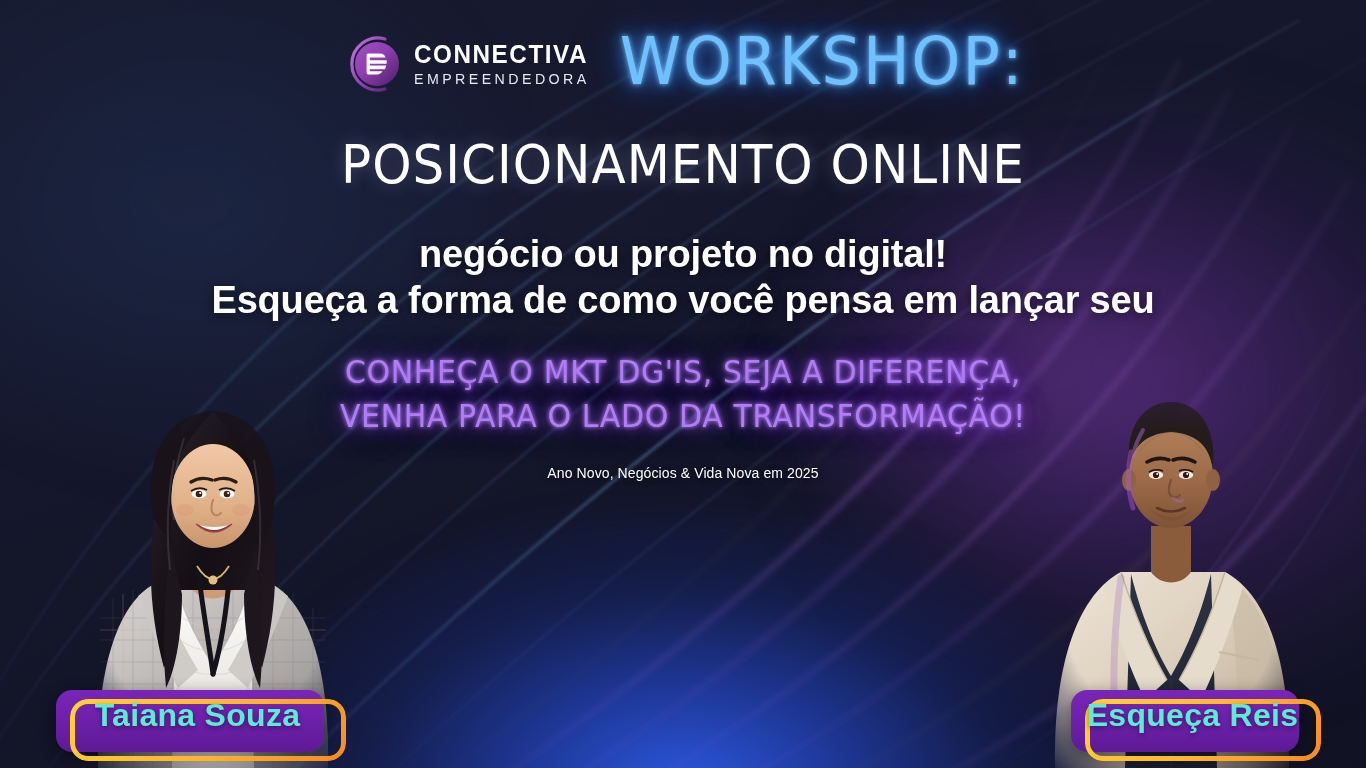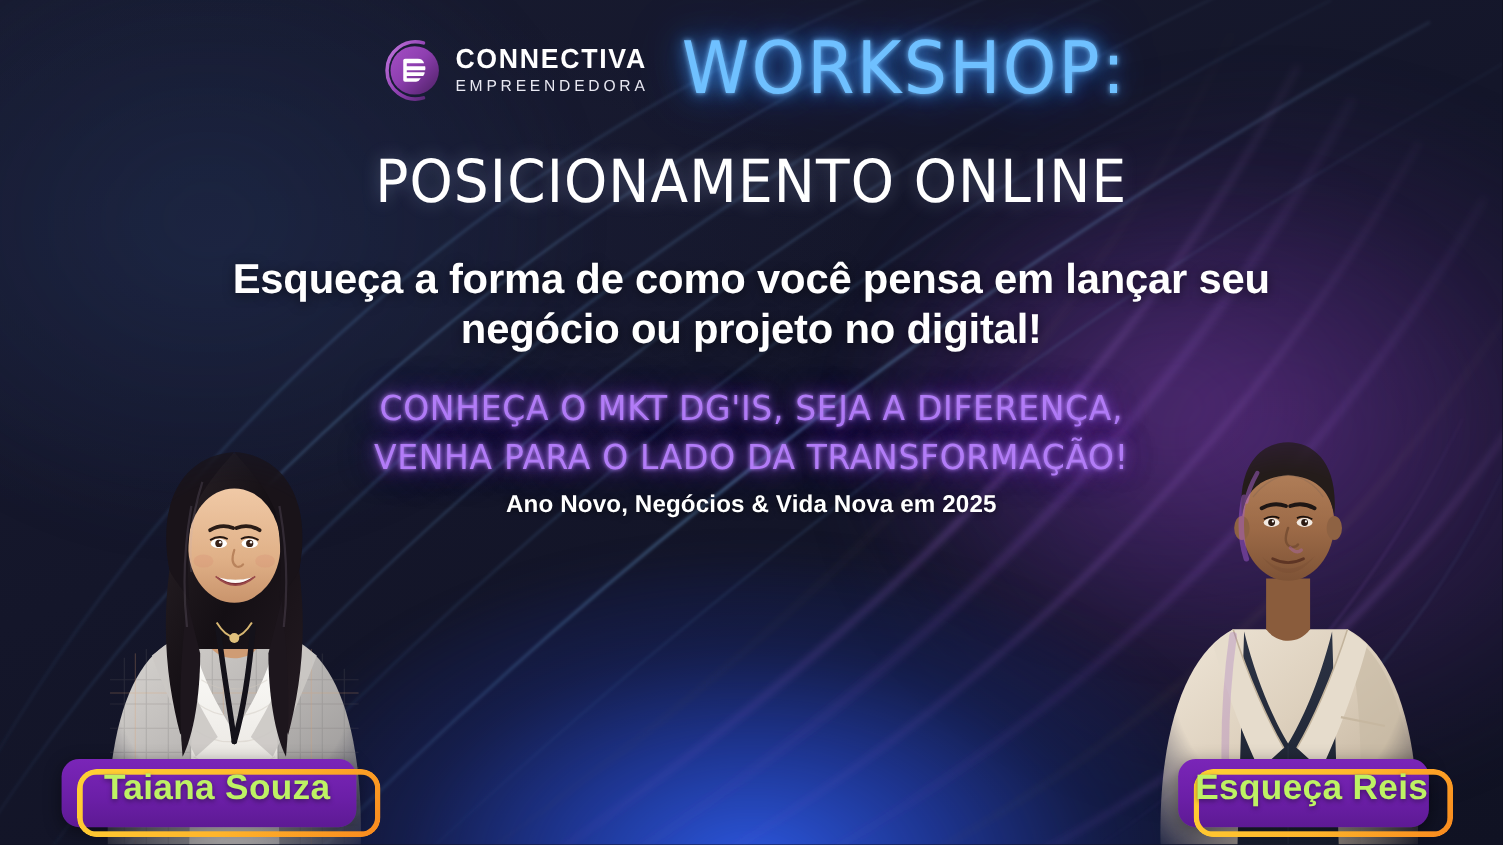--- a/index.html
+++ b/index.html
@@ -222,26 +222,26 @@
        0 0 4px rgba(190,140,255,0.95),
        0 0 11px rgba(160,90,250,0.80),
        0 0 24px rgba(130,60,230,0.55),
        0 0 44px rgba(110,40,210,0.35);
   }
   .neon-block div { white-space: nowrap; }
 
   
   .tagline {
     position: absolute;
-    top: 445px;
+    top: 465px;
     width: 100%;
     text-align: center;
     color: #ffffff;
-    font-size: 22px;
-    font-weight: 700;
+    font-size: 14px;
+    font-weight: 400;
     letter-spacing: 0.1px;
     text-shadow: 0 1px 6px rgba(0,0,0,0.55);
   }
 
   
   .presenter {
     position: absolute;
     bottom: 0;
   }
   .presenter.left  { left: 58px;  width: 310px; height: 400px; }
@@ -295,21 +295,21 @@
   }
   .badge-text {
     position: absolute;
     left: 0;
     top: 0;
     width: calc(100% - 22px);
     height: 51px;
     display: flex;
     align-items: center;
     justify-content: center;
-    color: #bef264;
+    color: #5eead4;
     font-size: 32px;
     font-weight: 700;
     letter-spacing: 0.3px;
     text-shadow: 0 2px 5px rgba(0,0,0,0.40);
     white-space: nowrap;
     padding-left: 15px;
   }
 </style>
 </head>
 <body>
@@ -424,22 +424,22 @@
           <div class="logo-sub">EMPREENDEDORA</div>
         </div>
       </div>
 
       <div class="workshop">WORKSHOP:</div>
     </div>
 
     <div class="subtitle-line">POSICIONAMENTO ONLINE</div>
 
     <div class="headline">
+      <div>negócio ou projeto no digital!</div>
       <div>Esqueça a forma de como você pensa em lançar seu</div>
-      <div>negócio ou projeto no digital!</div>
     </div>
 
     <div class="neon-block">
       <div>CONHEÇA O MKT DG'IS, SEJA A DIFERENÇA,</div>
       <div>VENHA PARA O LADO DA TRANSFORMAÇÃO!</div>
     </div>
 
     <div class="tagline">Ano Novo, Negócios &amp; Vida Nova em 2025</div>
 
     <div class="presenter left">

